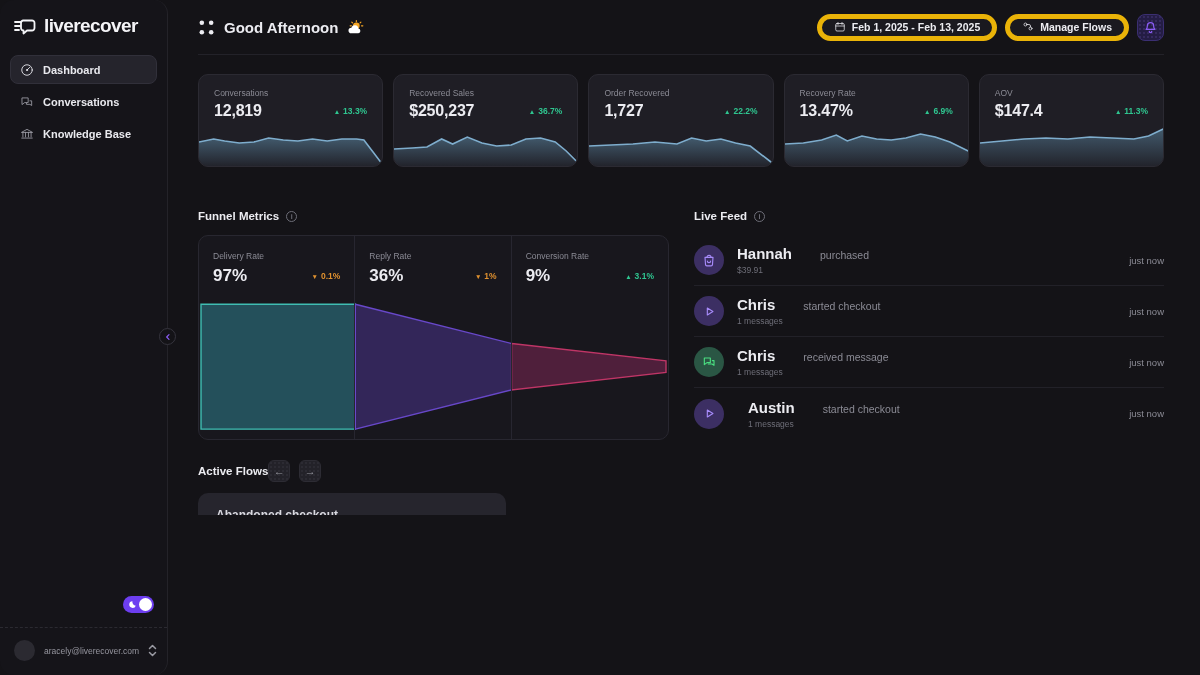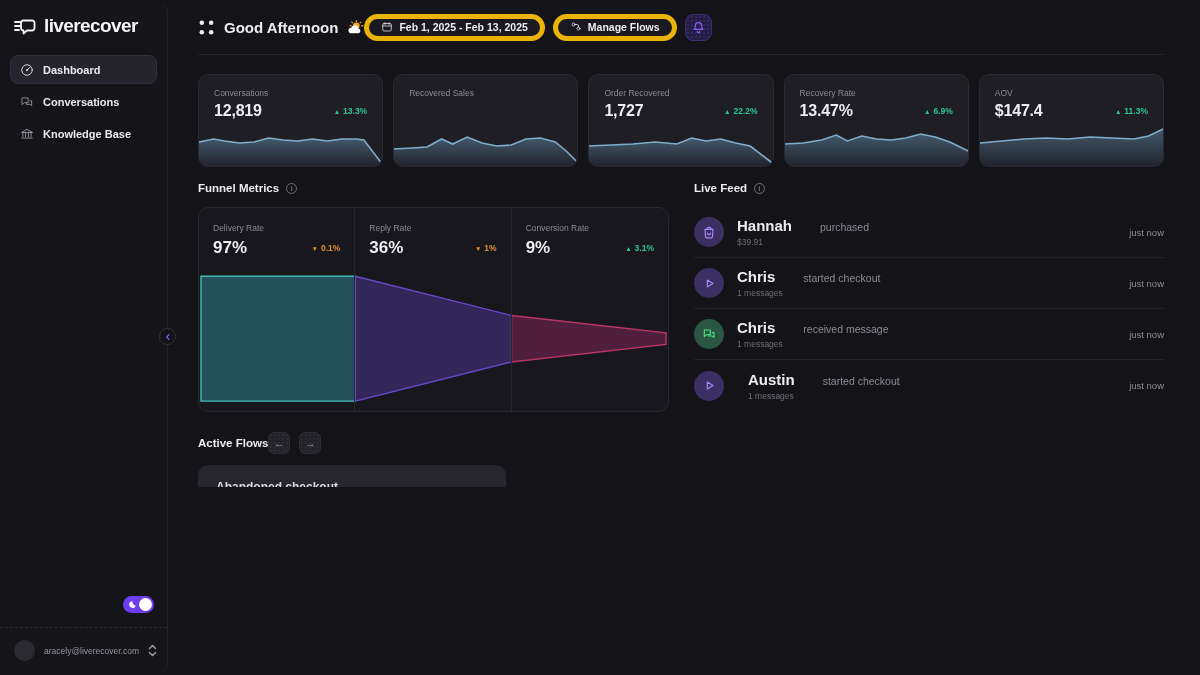--- a/index.html
+++ b/index.html
@@ -39,21 +39,21 @@
   .toggle-moon { position:absolute; left:4px; top:3.5px; }
   .user-row {
     position:absolute; left:0; bottom:0; width:100%; padding:12px 12px 14px 14px;
     border-top:1px dashed #2b2a31; display:flex; align-items:center; gap:9px;
   }
   .avatar-sm { width:21px; height:21px; border-radius:50%; background:#2b2a31; flex:none; }
   .user-email { font-size:8.5px; color:#96969f; flex:1; }
 
   
   .main { position:absolute; left:168px; top:0; width:1032px; height:675px; padding:0 36px 0 30px; }
-  .topbar { height:54px; display:flex; align-items:center; }
+  .topbar { height:54px; display:flex; align-items:center; justify-content:space-between; }
   .greet { display:flex; align-items:center; gap:9px; }
   .greet-title { font-size:15px; font-weight:700; }
   .top-actions { display:flex; align-items:center; gap:8px; }
   .pill-btn {
     display:flex; align-items:center; gap:6px; height:27px; padding:0 12px;
     border:5px solid #eab308; border-radius:14px; background:#1a191f;
     font-size:10.5px; font-weight:700; color:#ececf1; cursor:pointer;
   }
   .bell-btn {
     width:27px; height:27px; border-radius:8px; background:#241d44; border:1px solid #3b2f72;
@@ -72,21 +72,21 @@
   .stat-row { display:flex; align-items:center; justify-content:space-between; padding:4px 15px 0; }
   .stat-value { font-size:16px; font-weight:700; letter-spacing:-0.2px; }
   .chg { font-size:8.5px; font-weight:700; display:flex; align-items:center; gap:3px; }
   .chg .tri { font-size:6.5px; }
   .chg.up { color:#2fc690; }
   .chg.down { color:#e0912f; }
   .spark-wrap { position:absolute; left:0; right:0; bottom:0; height:40px; }
   .spark-wrap svg { width:100%; height:100%; }
 
   
-  .sections { margin-top:13px; display:flex; gap:25px; }
+  .sections { margin-top:41px; display:flex; gap:25px; }
   .col-left { width:471px; flex:none; }
   .col-right { flex:1; }
   .sec-head { display:flex; align-items:center; gap:7px; height:16px; }
   .sec-title { font-size:11.5px; font-weight:700; }
   .info-icon {
     width:11px; height:11px; border-radius:50%; border:1px solid #6e6e78; color:#6e6e78;
     font-size:7px; display:flex; align-items:center; justify-content:center; font-weight:700;
   }
 
   
@@ -294,20 +294,27 @@
                 <stop offset="1" stop-color="#5e8aa6" stop-opacity="0.05"></stop>
               </linearGradient>
             </defs>
             <path d="M0 16 L8 13 L14 15 L22 17 L30 16 L38 12 L46 14 L54 15 L62 13 L70 15 L78 13 L86 13 L90 14 L95 26 L100 38 L100 40 L0 40 Z" fill="url(#sg0)"></path>
             <path d="M0 16 L8 13 L14 15 L22 17 L30 16 L38 12 L46 14 L54 15 L62 13 L70 15 L78 13 L86 13 L90 14 L95 26 L100 38" fill="none" stroke="#7eadcd" stroke-width="1.6" vector-effect="non-scaling-stroke"></path>
           </svg>
         </div>
     </div>
     <div class="stat-card">
       <div class="stat-label">Recovered Sales</div>
+      <div class="stat-row">
+        <span class="stat-value">$250,237</span>
+        <span class="chg up">
+            <span class="tri">▲</span>
+            <span>36.7%</span>
+          </span>
+      </div>
       <div class="spark-wrap">
           <svg viewBox="0 0 100 40" preserveAspectRatio="none">
             <defs>
               <linearGradient id="sg1" x1="0" y1="0" x2="0" y2="1">
                 <stop offset="0" stop-color="#5e8aa6" stop-opacity="0.55"></stop>
                 <stop offset="1" stop-color="#5e8aa6" stop-opacity="0.05"></stop>
               </linearGradient>
             </defs>
             <path d="M0 23 L10 22 L18 21 L26 13 L32 18 L40 11 L48 17 L56 20 L64 19 L72 13 L80 12 L88 16 L94 25 L100 36 L100 40 L0 40 Z" fill="url(#sg1)"></path>
             <path d="M0 23 L10 22 L18 21 L26 13 L32 18 L40 11 L48 17 L56 20 L64 19 L72 13 L80 12 L88 16 L94 25 L100 36" fill="none" stroke="#7eadcd" stroke-width="1.6" vector-effect="non-scaling-stroke"></path>

